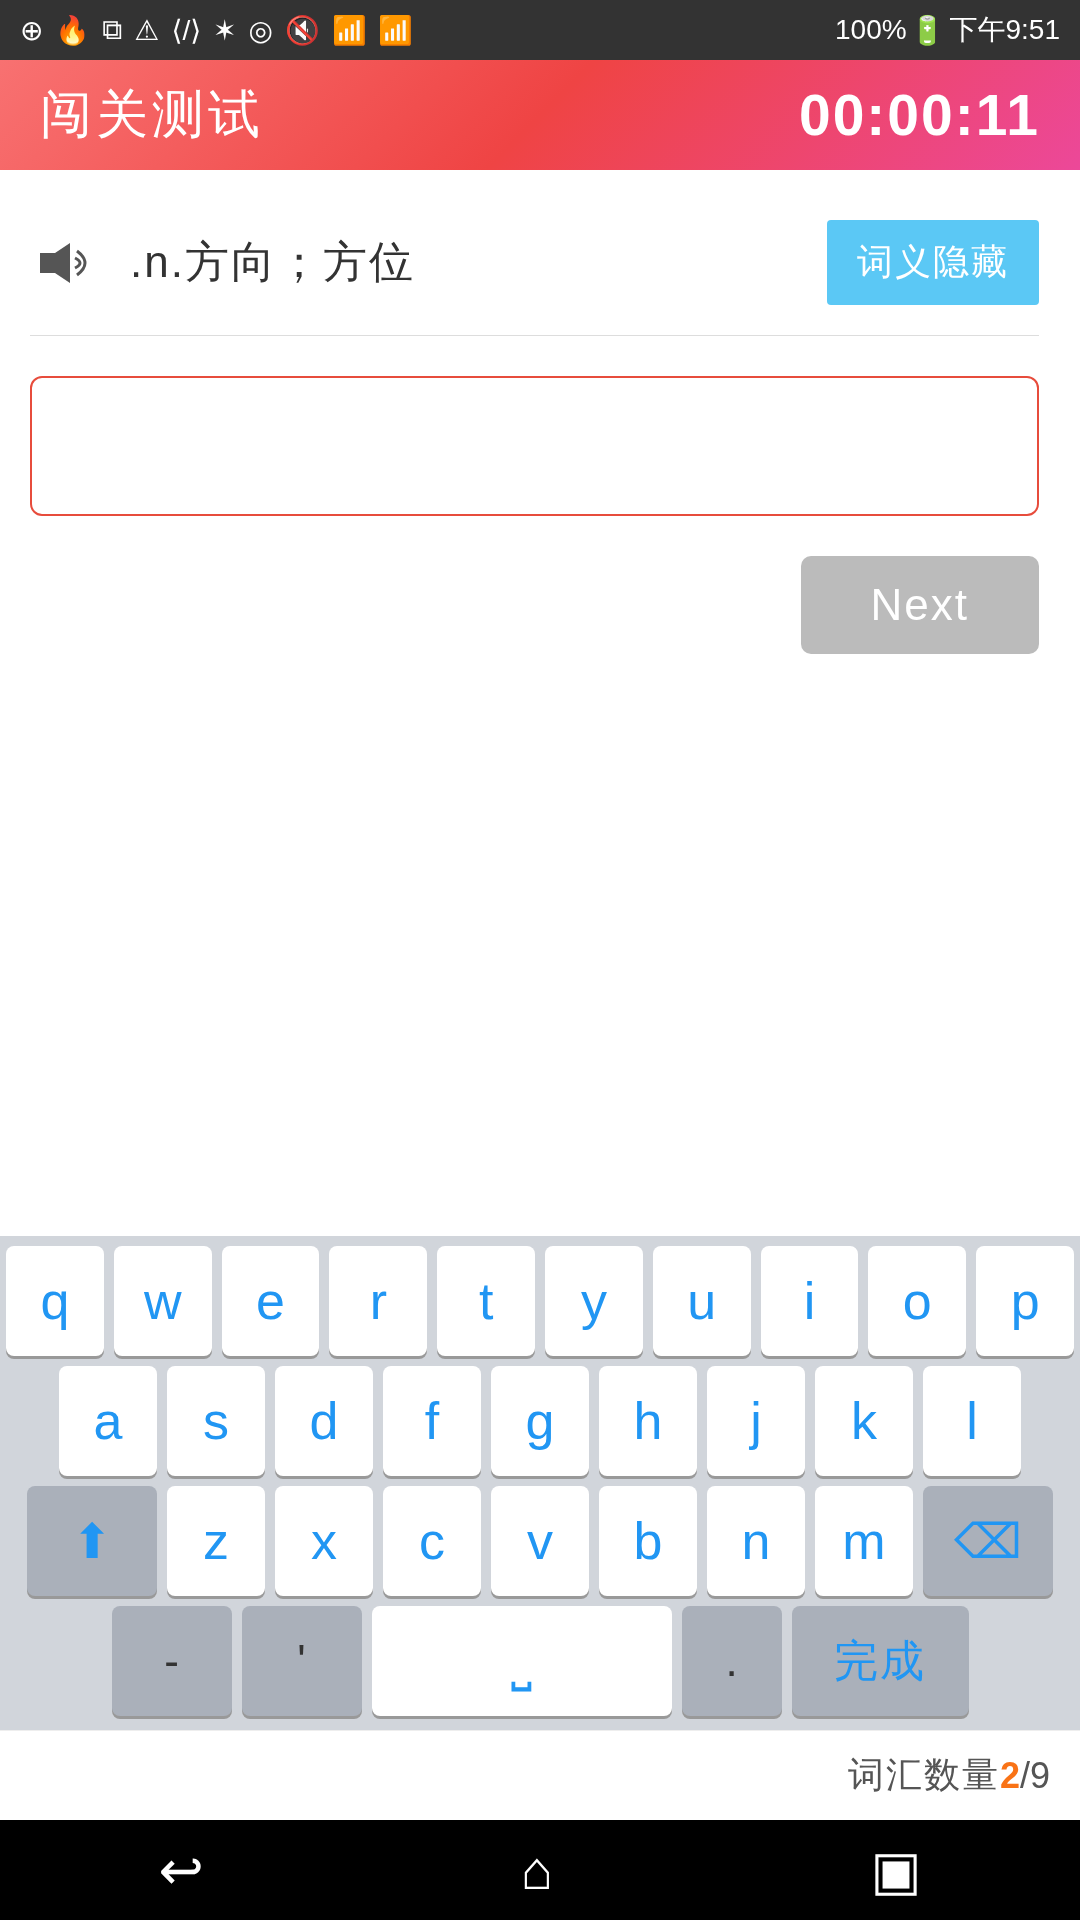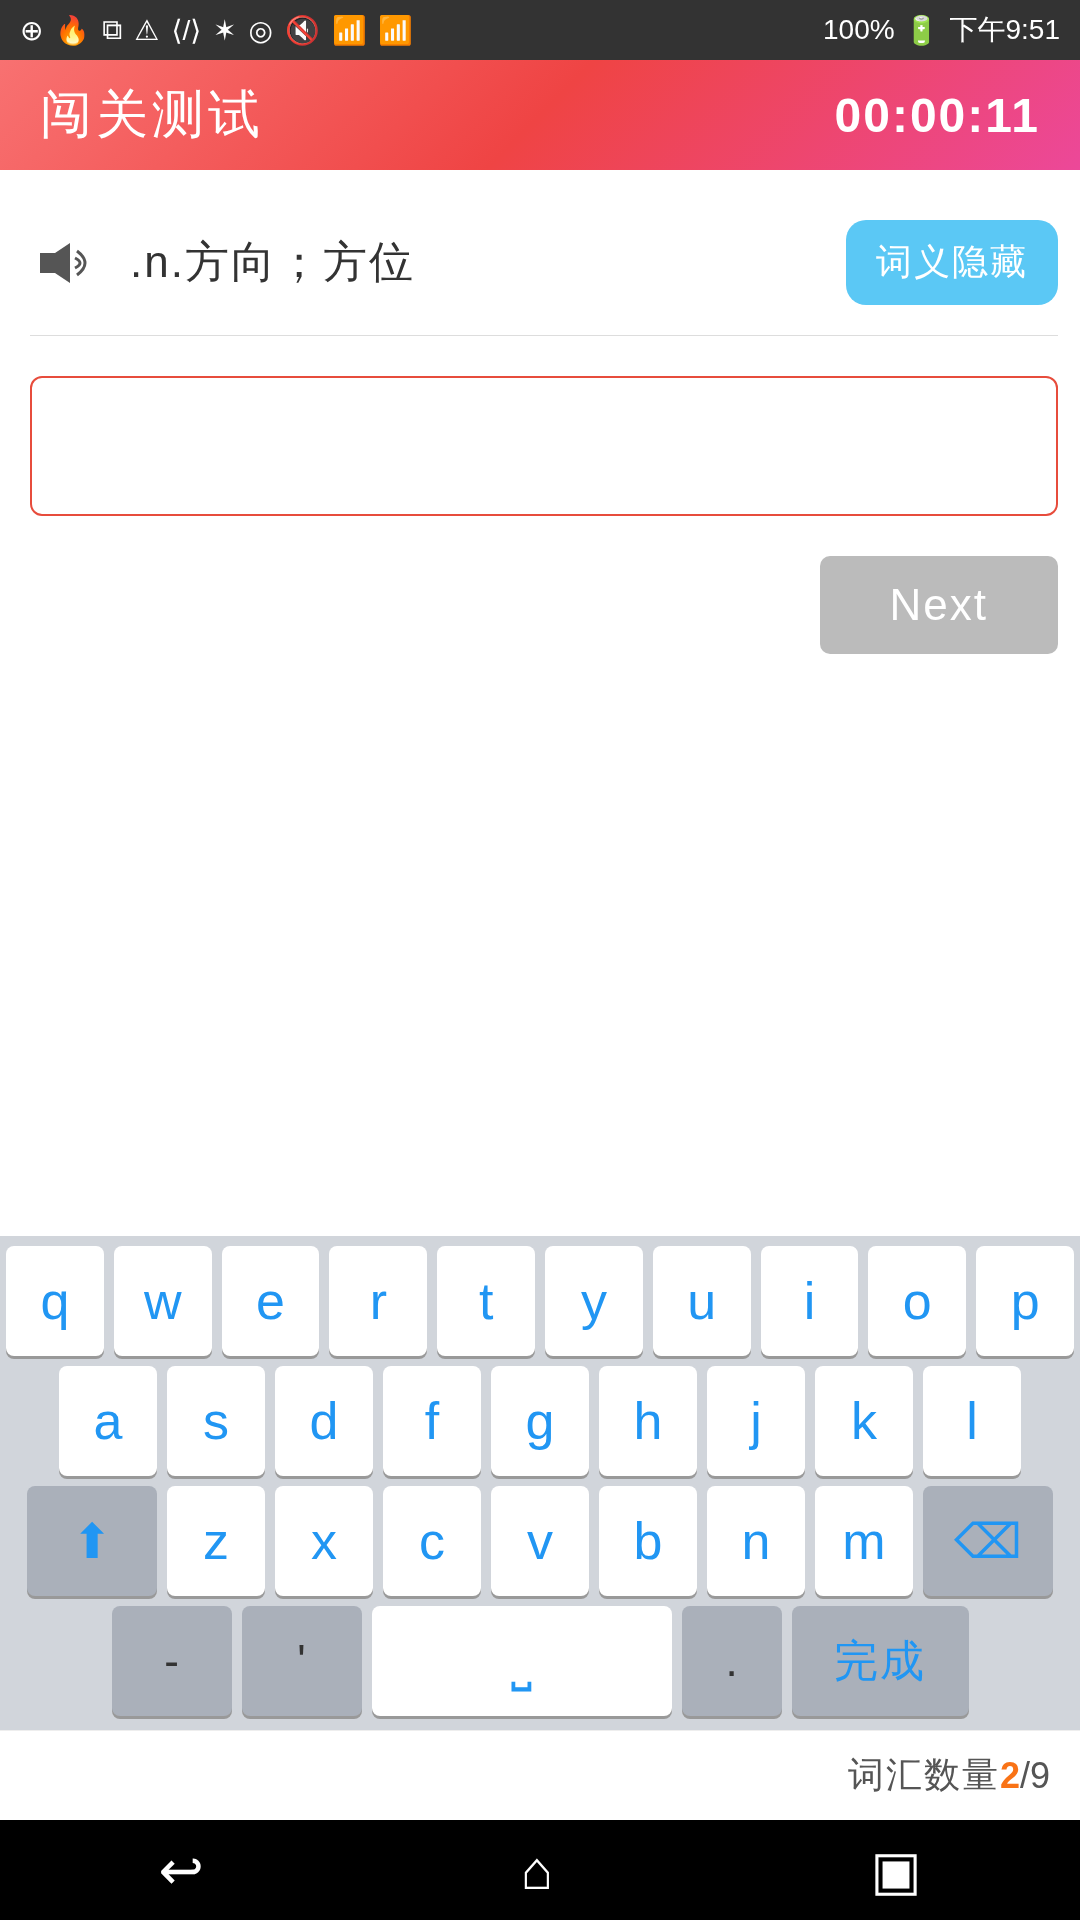--- a/index.html
+++ b/index.html
@@ -24,21 +24,21 @@
       padding: 0 20px;
     }
     .status-bar-left {
       display: flex;
       align-items: center;
       gap: 12px;
     }
     .status-bar-right {
       display: flex;
       align-items: center;
-      gap: 10px;
+      gap: 4px;
       color: #fff;
       font-size: 28px;
     }
     .status-icon {
       color: #fff;
       font-size: 28px;
     }
 
     
     .header {
@@ -51,32 +51,32 @@
       padding: 6px 40px;
     }
     .header-title {
       color: #fff;
       font-size: 52px;
       font-weight: 500;
       letter-spacing: 4px;
     }
     .header-timer {
       color: #fff;
-      font-size: 48px;
+      font-size: 57px;
       font-weight: bold;
       letter-spacing: 2px;
     }
 
     
     .main-content {
       background: #fff;
       flex: 1;
       display: flex;
       flex-direction: column;
-      padding: 30px 22px 20px 30px;
+      padding: 30px 41px 20px 30px;
     }
 
     
     .word-row {
       display: flex;
       align-items: center;
       justify-content: space-between;
       padding: 20px 0;
     }
     .word-left {
@@ -98,21 +98,21 @@
     .word-definition {
       color: #333;
       font-size: 44px;
       font-weight: 400;
       letter-spacing: 2px;
     }
     .hide-btn {
       background: #5bc8f5;
       color: #fff;
       border: none;
-      border-radius: 20px;
+      border-radius: 4px;
       padding: 18px 30px;
       font-size: 36px;
       cursor: pointer;
       letter-spacing: 2px;
     }
 
     
     .divider {
       width: 100%;
       height: 1px;

